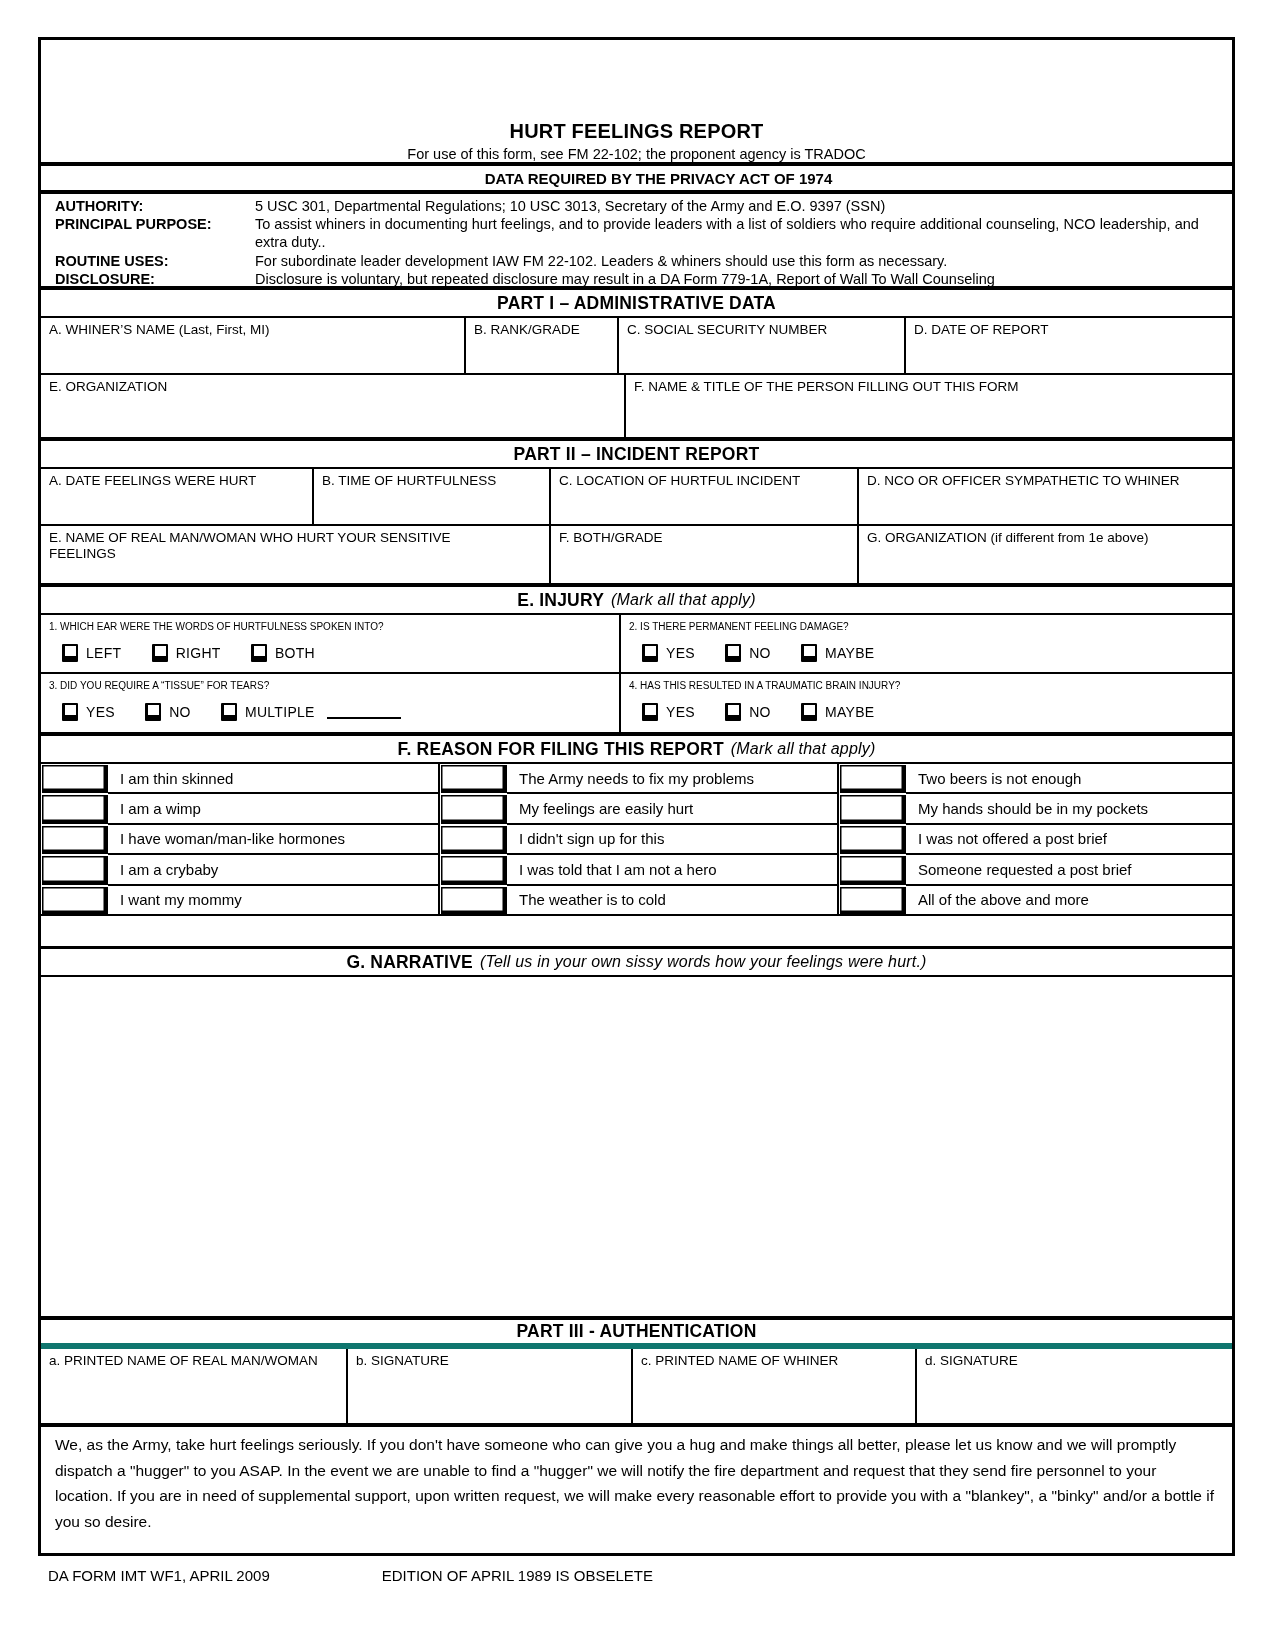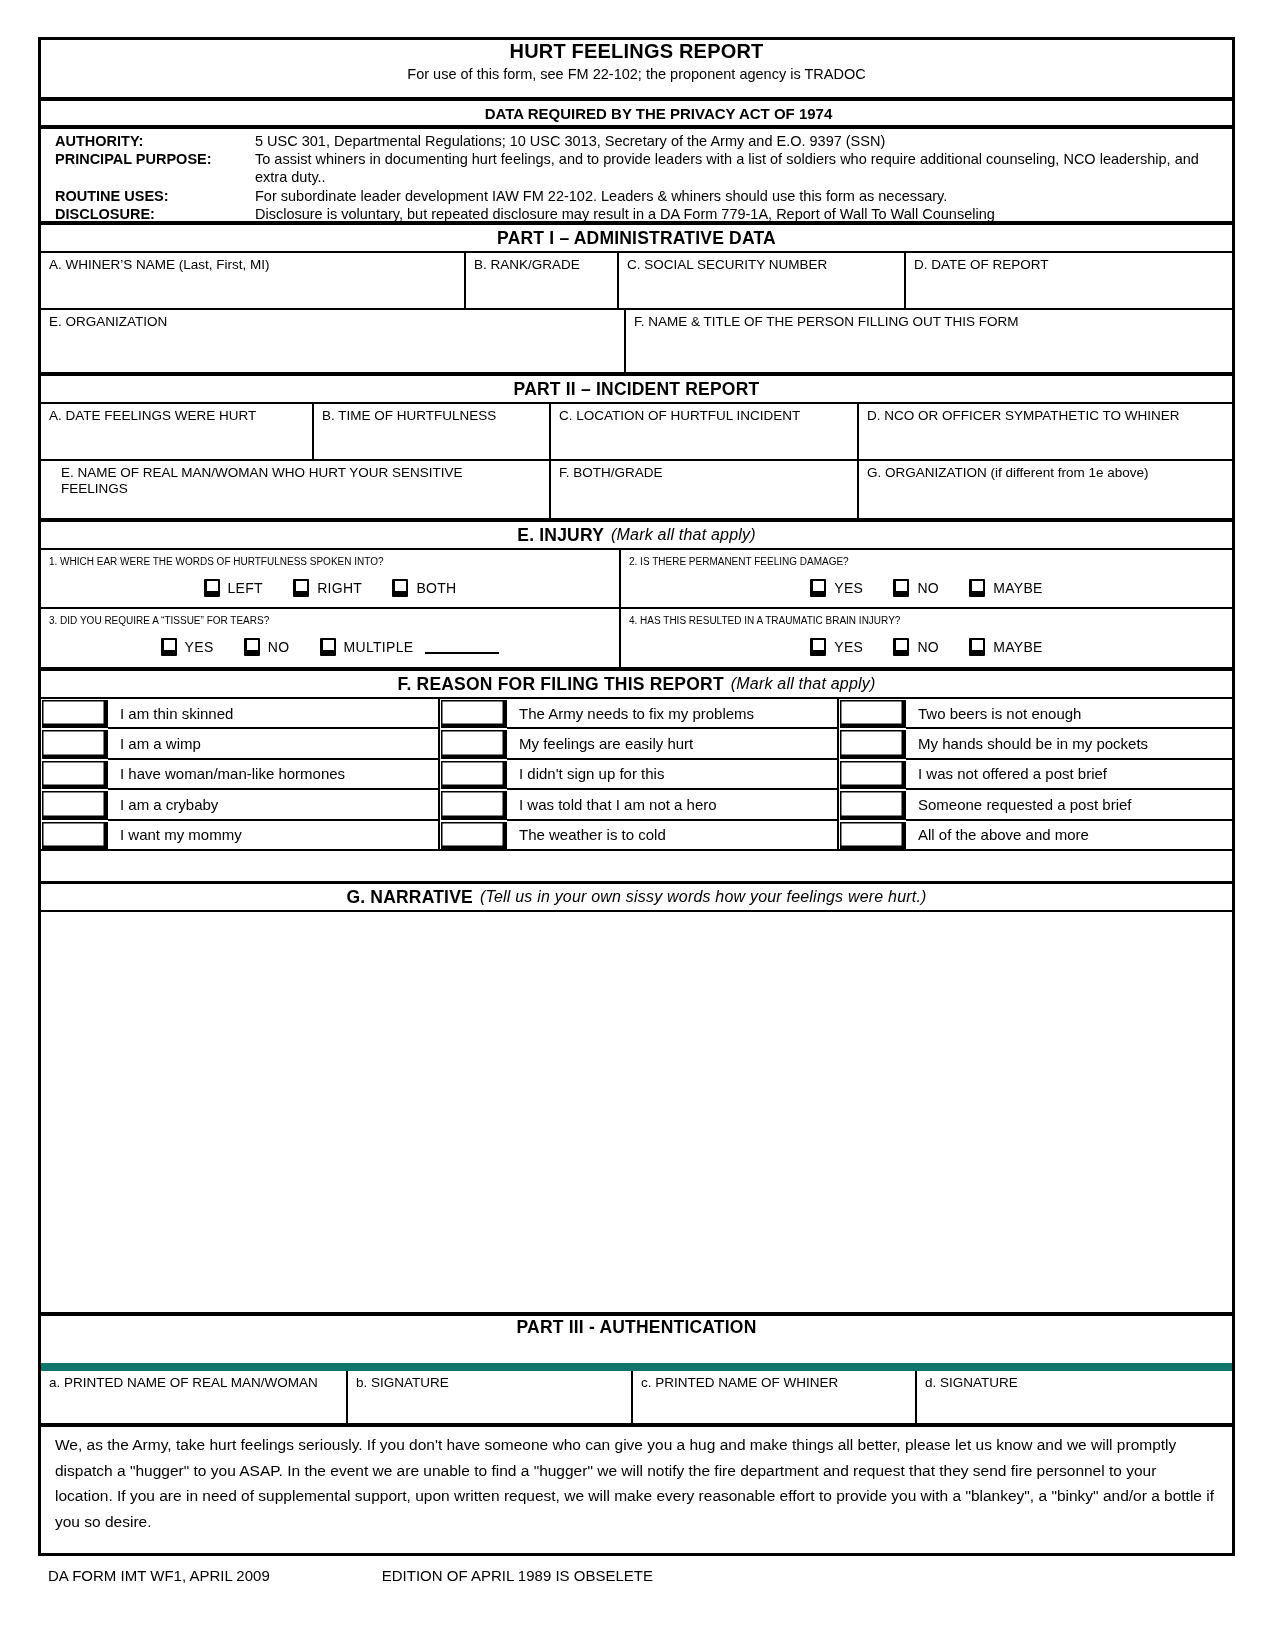--- a/index.html
+++ b/index.html
@@ -1,57 +1,57 @@
 <!DOCTYPE html>
 <html><head>
 <meta charset="utf-8">
 <style>
   html,body{margin:0;padding:0;background:#fff;}
   body{width:1275px;height:1650px;position:relative;font-family:"Liberation Sans",sans-serif;color:#000;-webkit-font-smoothing:antialiased;}
   .form{position:absolute;left:38px;top:37px;width:1197px;height:1519px;border:3px solid #000;box-sizing:border-box;display:flex;flex-direction:column;background:#fff;}
   .sec{box-sizing:border-box;flex:0 0 auto;}
   
-  .s-title{height:57px;display:flex;flex-direction:column;align-items:center;justify-content:flex-start;}
+  .s-title{height:74px;display:flex;flex-direction:column;align-items:center;justify-content:flex-end;margin-top:48px;}
   .s-pbar{height:28px;border-top:4px solid #000;}
   .s-pbody{height:96px;border-top:4px solid #000;padding:3px 0 0 0;}
   .s-p1bar,.s-p2bar,.s-injbar,.s-rbar{height:30px;border-top:4px solid #000;}
   .s-nbar{height:29px;border-top:3px solid #000;}
   .s-p3bar{height:27px;border-top:4px solid #000;}
   .row{border-top:2px solid #000;display:grid;}
   .s-p1r1{height:57px;grid-template-columns:425px 153px 287px 1fr;}
   .s-p1r2{height:64px;grid-template-columns:585px 1fr;}
   .s-p2r1{height:57px;grid-template-columns:273px 237px 308px 1fr;}
   .s-p2r2{height:59px;grid-template-columns:510px 308px 1fr;}
   .s-injr1{height:59px;grid-template-columns:580px 1fr;}
   .s-injr2{height:60px;grid-template-columns:580px 1fr;}
   .s-rgrid{height:152px;border-top:2px solid #000;display:grid;grid-template-columns:67px 332px 67px 332px 67px 1fr;grid-auto-rows:30.4px;}
   .s-blank{height:32px;border-top:2px solid #000;}
   .s-nbox{flex:1 1 auto;border-top:2px solid #000;}
-  .s-p3row{height:60px;border-top:8px solid #0f766e;display:grid;grid-template-columns:307px 285px 284px 1fr;margin-top:24px;}
+  .s-p3row{height:80px;border-top:6px solid #0f766e;display:grid;grid-template-columns:307px 285px 284px 1fr;}
   .s-foot{height:130px;border-top:4px solid #000;padding:5px 14px;}
   
   .bar{display:flex;align-items:center;justify-content:center;gap:7px;font-weight:bold;}
   .bar-big{font-size:17.5px;letter-spacing:.2px;}
   .bar-priv{font-size:15px;padding-left:44px;}
   .bar .note{font-weight:normal;font-style:italic;font-size:16px;}
   
   .t-main{font-size:20px;font-weight:bold;letter-spacing:.2px;}
   .t-sub{font-size:14.5px;margin-top:3px;}
   
   .pgrid{display:grid;grid-template-columns:214px 1fr;font-size:14.5px;line-height:18.2px;}
   .plabel{font-weight:bold;padding-left:14px;white-space:nowrap;}
   .pvalue{max-width:960px;}
   
   .cell{border-right:2px solid #000;padding:4px 8px;font-size:13.5px;line-height:16px;overflow:hidden;}
   .row > .cell:last-child,.s-p3row > .cell:last-child{border-right:none;}
   .note-i{}
-  .wrapcap{display:inline-block;max-width:430px;margin-left:12px;}
+  .wrapcap{display:inline-block;max-width:430px;}
   
   .q{font-size:10px;}
-  .opts{margin-top:9px;text-align:center;font-size:14px;letter-spacing:.3px;}
+  .opts{margin-top:9px;text-align:left;font-size:14px;letter-spacing:.3px;}
   .opt{display:inline-flex;align-items:center;margin:0 13px;gap:8px;}
   .cb{display:inline-block;width:11px;height:10px;border:2px solid #000;border-bottom:6px solid #000;border-left:3px solid #000;border-radius:1px;background:#fff;}
   .blankline{display:inline-block;width:74px;border-bottom:2px solid #000;height:12px;margin-left:4px;}
   
   .rcb{border-right:3px solid #000;border-bottom:3px solid #000;box-shadow:inset 0 0 0 1.5px #000;margin:1px 0 1px 1px;}
   .rtxt{border-right:2px solid #000;border-bottom:2px solid #000;display:flex;align-items:center;padding-left:12px;font-size:15px;}
   .s-rgrid > .rtxt:nth-child(6n){border-right:none;}
   
   .footnote{font-size:15.5px;line-height:25.5px;}
   .formline{position:absolute;left:48px;top:1567px;font-size:15px;display:flex;}

